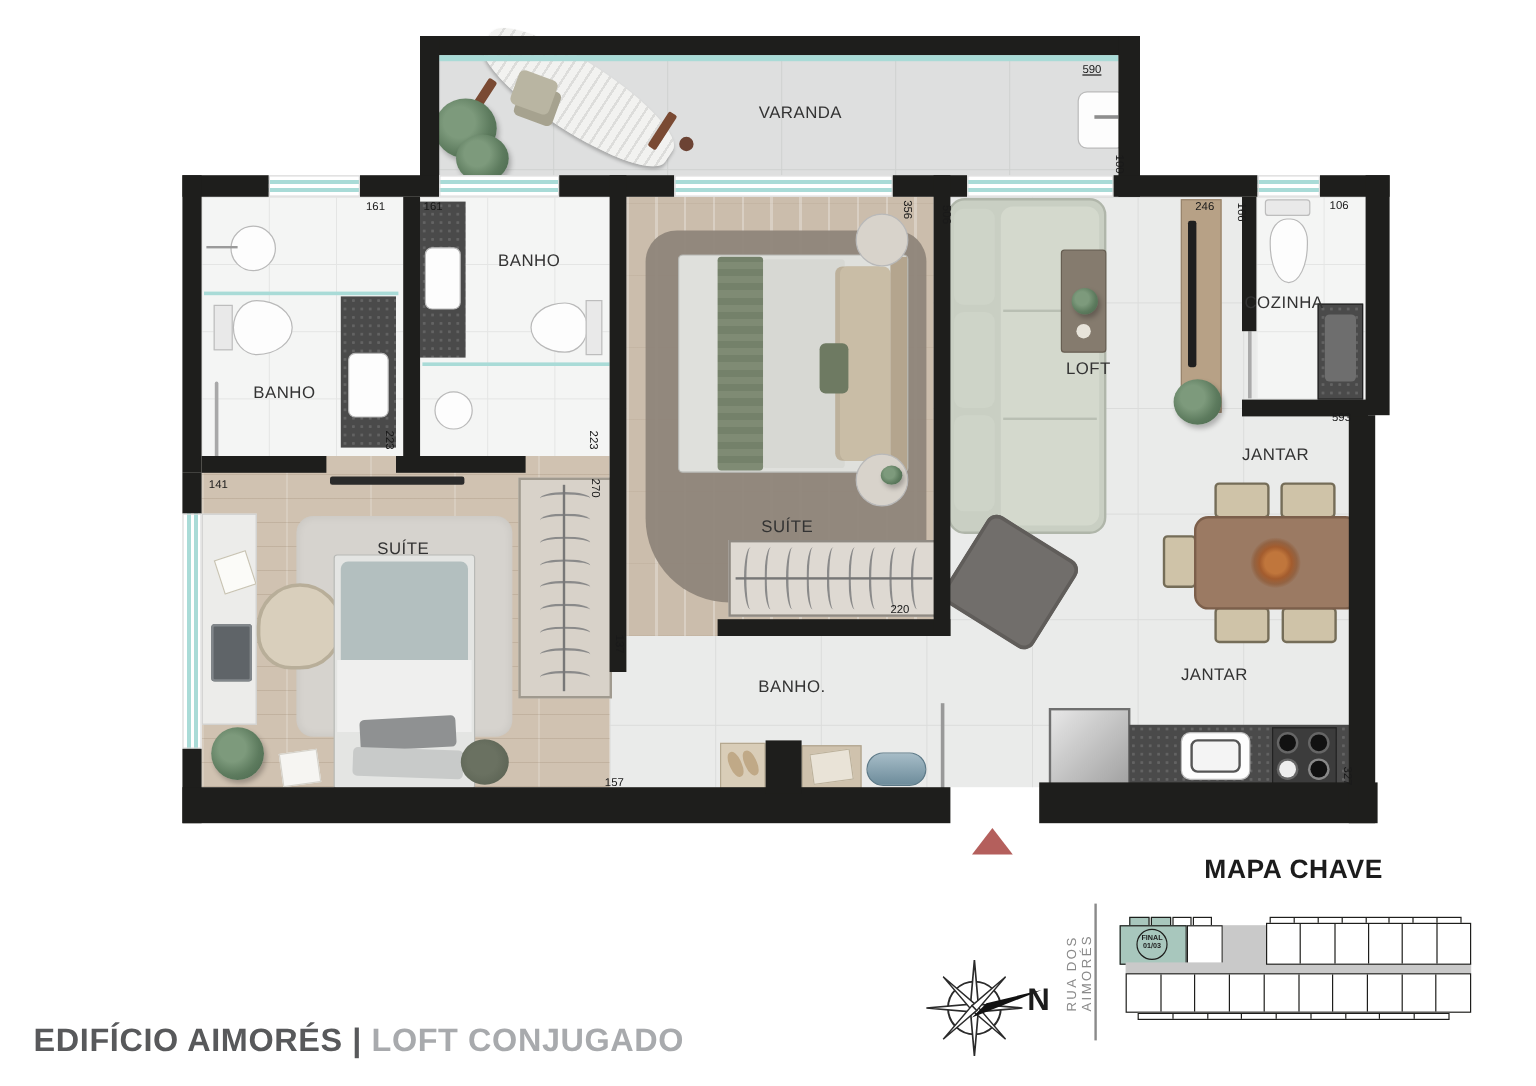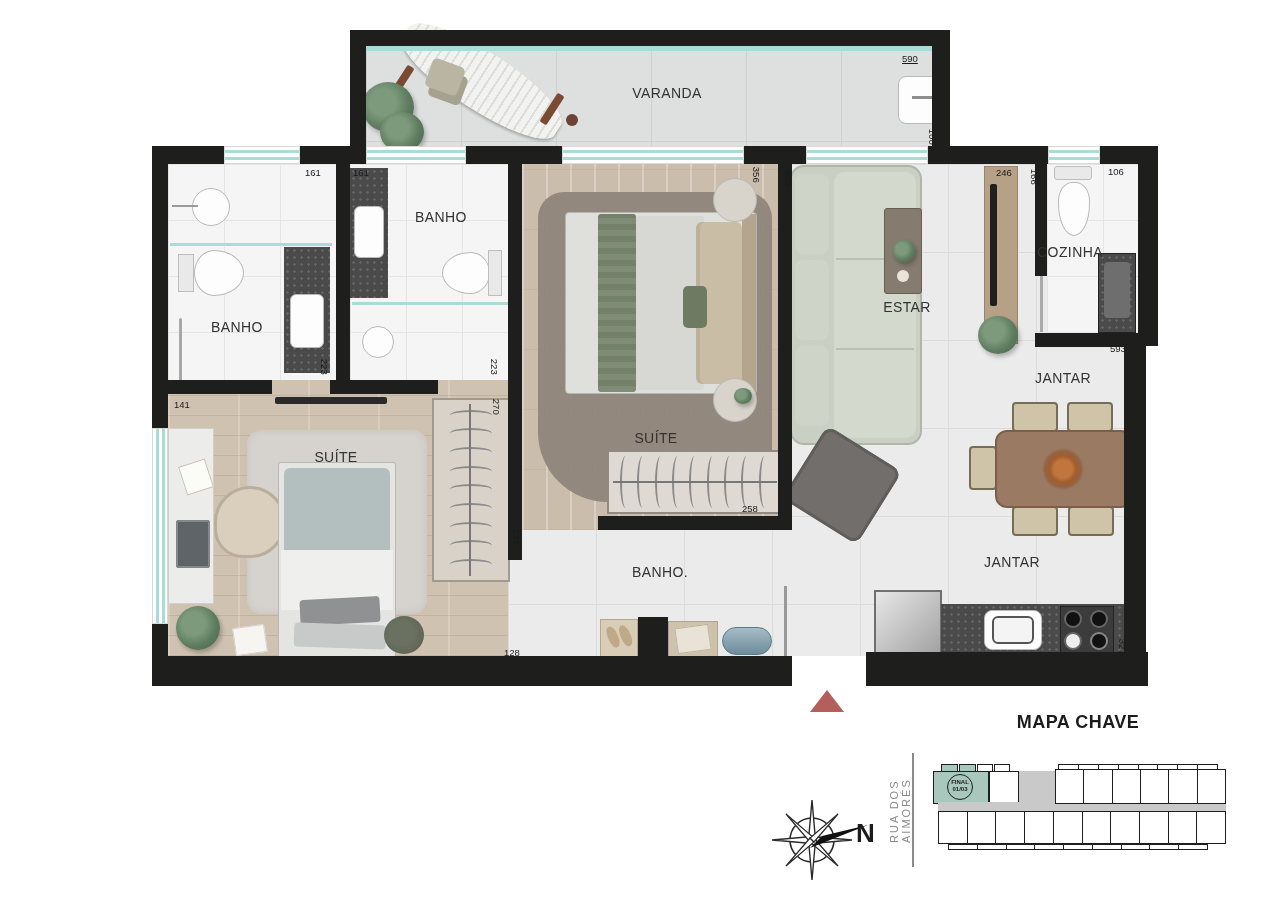--- a/index.html
+++ b/index.html
@@ -216,49 +216,54 @@
   <div class="wall" style="left:778px;top:146px;width:14px;height:384px;"></div>
   <div class="wall" style="left:1035px;top:164px;width:12px;height:112px;"></div>
   <div class="wall" style="left:1035px;top:333px;width:105px;height:14px;"></div>
   <div class="wall" style="left:638px;top:617px;width:30px;height:44px;"></div>
 
   <div class="rlabel" style="left:667px;top:93px;">VARANDA</div>
   <div class="rlabel" style="left:237px;top:327px;">BANHO</div>
   <div class="rlabel" style="left:441px;top:217px;">BANHO</div>
   <div class="rlabel" style="left:656px;top:438px;">SUÍTE</div>
   <div class="rlabel" style="left:336px;top:457px;">SUÍTE</div>
-  <div class="rlabel" style="left:907px;top:307px;">ESTAR</div>
+  <div class="rlabel" style="left:907px;top:307px;">LOFT</div>
   <div class="rlabel" style="left:1070px;top:252px;">COZINHA</div>
   <div class="rlabel" style="left:1063px;top:378px;">JANTAR</div>
   <div class="rlabel" style="left:1012px;top:562px;">JANTAR</div>
   <div class="rlabel" style="left:660px;top:572px;">BANHO.</div>
 
   <div class="dim" style="left:902px;top:54px;text-decoration:underline;">590</div>
   <div class="dim v" style="left:924px;top:132px;">100</div>
   <div class="dim" style="left:305px;top:168px;">161</div>
   <div class="dim" style="left:353px;top:168px;">161</div>
   <div class="dim v" style="left:316px;top:362px;">223</div>
   <div class="dim v" style="left:486px;top:362px;">223</div>
   <div class="dim v" style="left:488px;top:402px;">270</div>
   <div class="dim" style="left:174px;top:400px;">141</div>
   <div class="dim v" style="left:748px;top:170px;">356</div>
   <div class="dim v" style="left:780px;top:174px;">506</div>
   <div class="dim" style="left:996px;top:168px;">246</div>
   <div class="dim v" style="left:1026px;top:172px;">166</div>
   <div class="dim" style="left:1108px;top:167px;">106</div>
   <div class="dim" style="left:1110px;top:344px;">593</div>
-  <div class="dim" style="left:742px;top:504px;">258</div>
+  <div class="dim" style="left:742px;top:504px;">220</div>
   <div class="dim v" style="left:508px;top:532px;">137</div>
-  <div class="dim" style="left:504px;top:648px;">128</div>
+  <div class="dim" style="left:504px;top:648px;">157</div>
   <div class="dim v" style="left:1114px;top:642px;">327</div>
 
   <div class="abs" style="left:810px;top:690px;width:0;height:0;border-left:17px solid transparent;border-right:17px solid transparent;border-bottom:22px solid #b45f5c;"></div>
 
-
-  <div class="abs" style="left:1078px;top:712px;transform:translateX(-50%);font-size:18px;font-weight:bold;color:#1c1c1c;letter-spacing:.5px;">MAPA CHAVE</div>
+  <div class="title-line">
+    <span style="color:#58595b;">EDIFÍCIO AIMORÉS</span>
+    <span style="color:#58595b;">|</span>
+    <span style="color:#a8aaad;">LOFT CONJUGADO</span>
+  </div>
+
+  <div class="abs" style="left:1078px;top:712px;transform:translateX(-50%);font-size:22px;font-weight:bold;color:#1c1c1c;letter-spacing:.5px;">MAPA CHAVE</div>
 
   <svg class="abs" style="left:770px;top:798px;" width="100" height="84" viewBox="0 0 100 84">
     <circle cx="42" cy="42" r="22" fill="none" stroke="#2b2b2b" stroke-width="1.6"></circle>
     <polygon points="42,2 45.5,42 42,82 38.5,42" fill="#fff" stroke="#2b2b2b" stroke-width="1.4"></polygon>
     <polygon points="2,42 42,38.5 82,42 42,45.5" fill="#fff" stroke="#2b2b2b" stroke-width="1.4"></polygon>
     <polygon points="16,16 44,40 40,44" fill="#fff" stroke="#2b2b2b" stroke-width="1.2"></polygon>
     <polygon points="68,68 44,40 40,44" fill="#fff" stroke="#2b2b2b" stroke-width="1.2"></polygon>
     <polygon points="16,68 40,40 44,44" fill="#fff" stroke="#2b2b2b" stroke-width="1.2"></polygon>
     <polygon points="68,16 40,40 44,44" fill="#fff" stroke="#2b2b2b" stroke-width="1.2"></polygon>
     <polygon points="40,50 98,27 52,38" fill="#111"></polygon>

